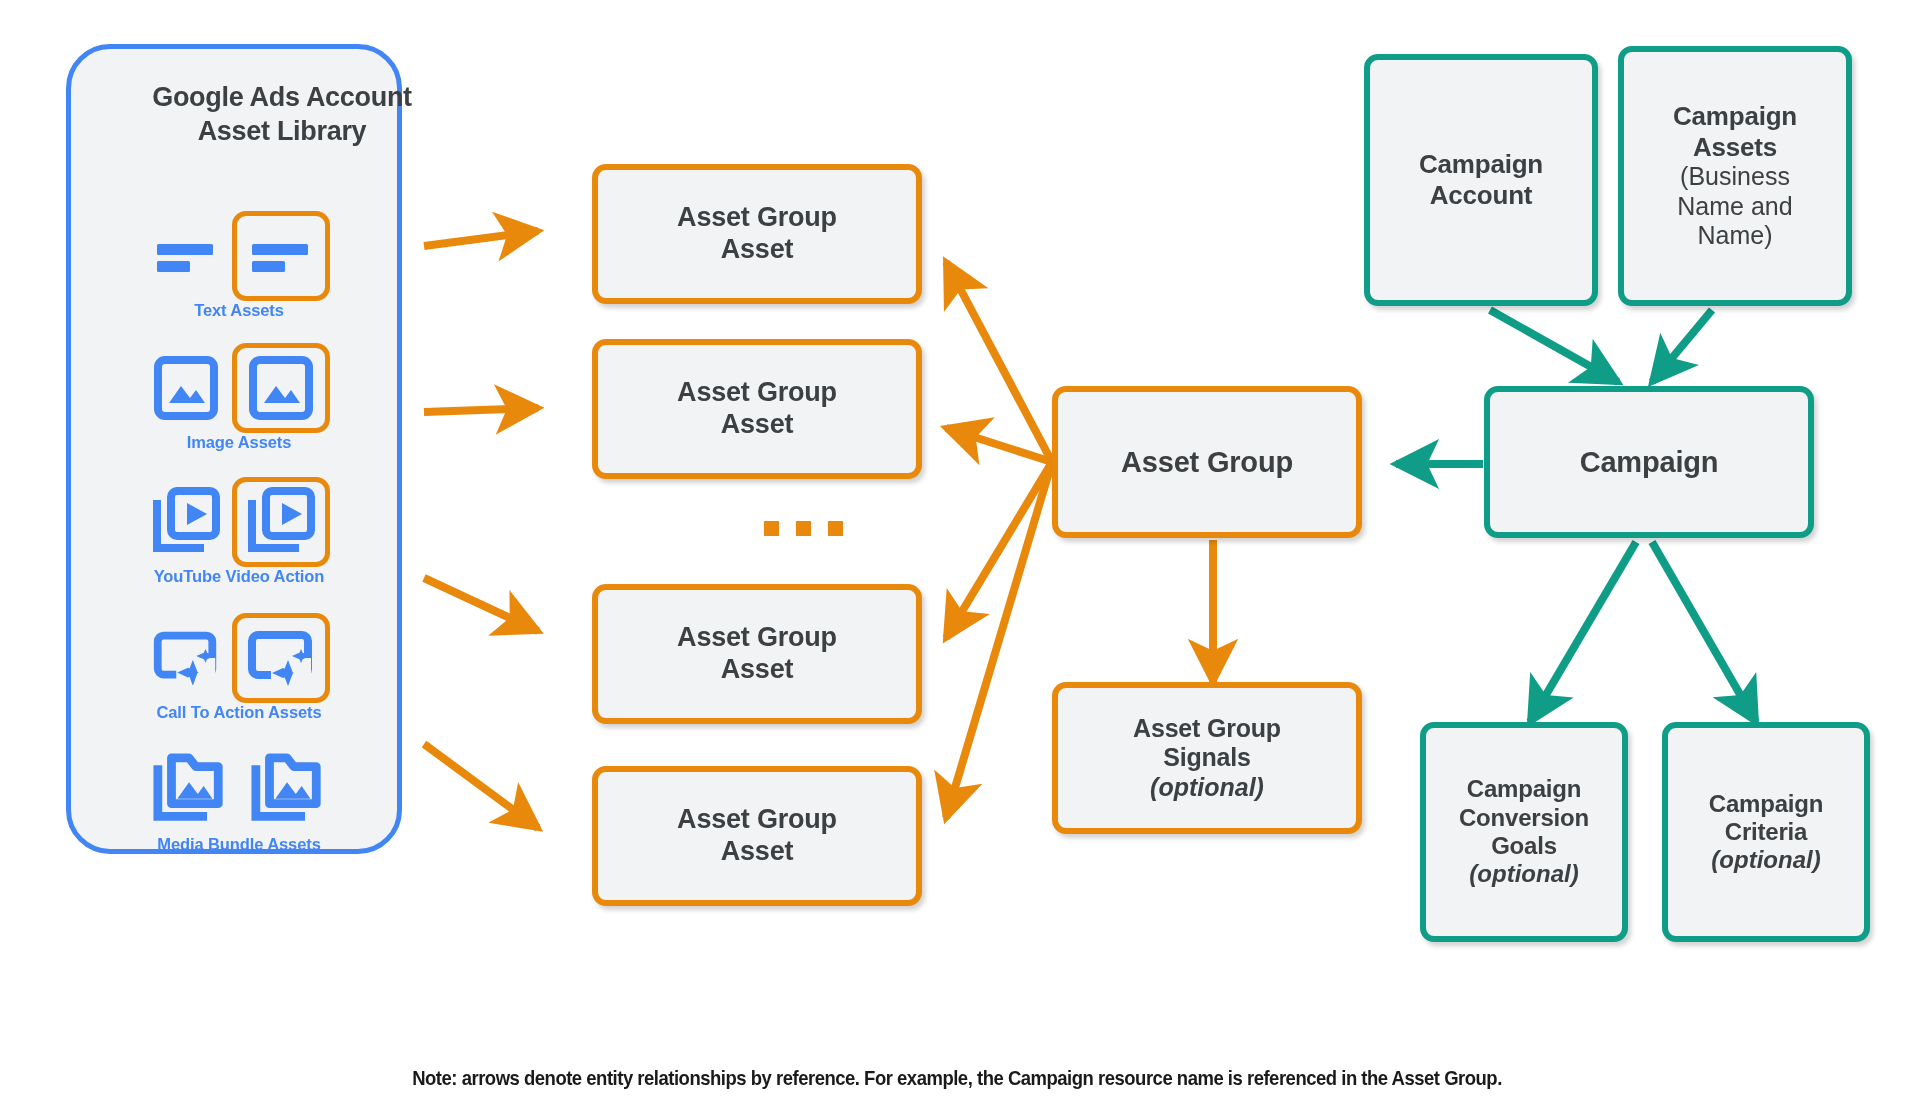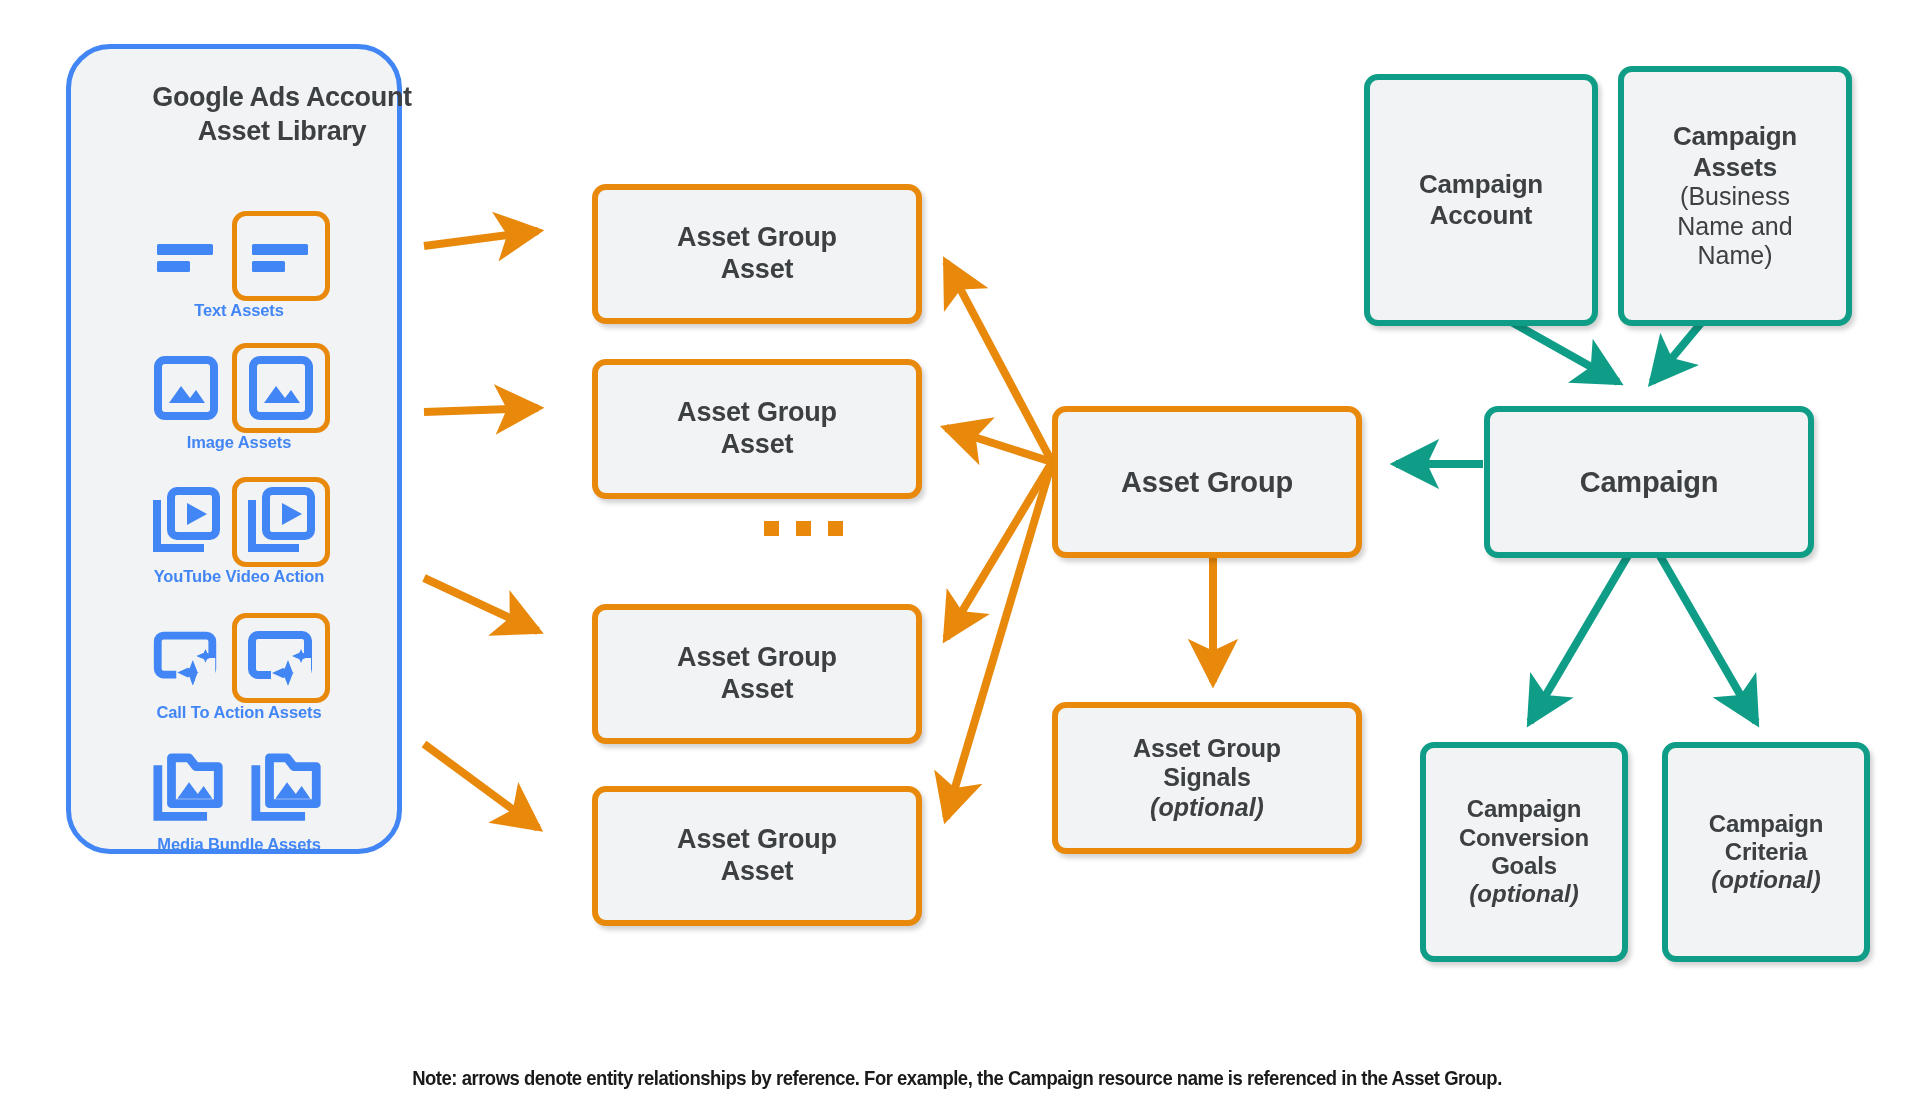--- a/index.html
+++ b/index.html
@@ -36,21 +36,20 @@
     background: #F1F3F4;
     border-radius: 14px;
     display: flex;
     flex-direction: column;
     align-items: center;
     justify-content: center;
     text-align: center;
     color: #3C4043;
     z-index: 3;
     box-shadow: 3px 4px 5px rgba(0,0,0,0.18);
-    margin-top: 20px;
   }
   .node .ttl {
     font-weight: bold;
     letter-spacing: -0.2px;
     line-height: 1.18;
   }
   .node .sub {
     font-weight: normal;
     line-height: 1.18;
   }

